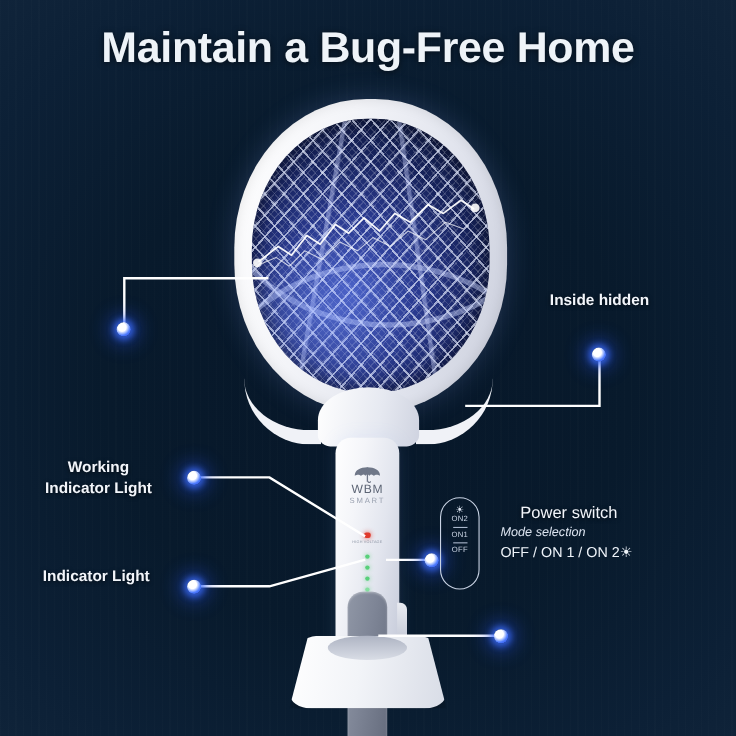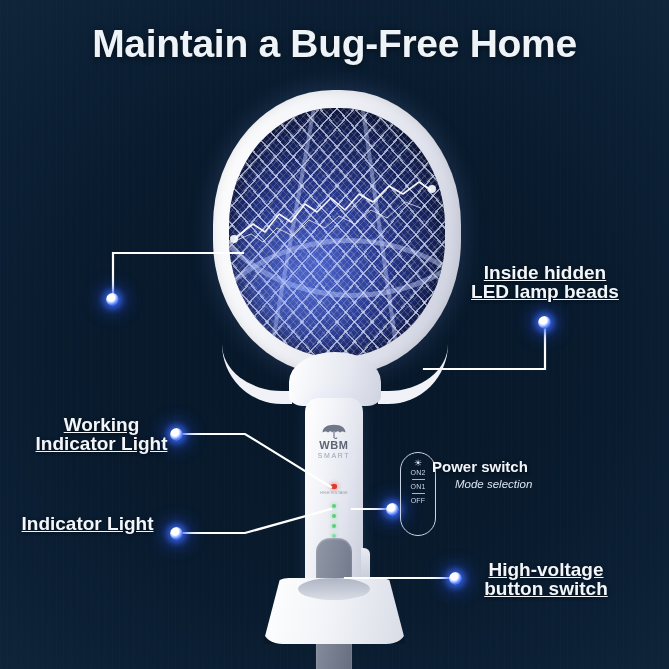--- a/index.html
+++ b/index.html
@@ -90,21 +90,21 @@
   .handle{
     position:absolute;left:305px;top:398px;width:58px;height:208px;
     border-radius:14px 14px 8px 8px;
     background:linear-gradient(100deg,#ffffff 0%,#f4f5f9 30%,#e2e5ee 62%,#c4c9d8 100%);
     box-shadow:0 0 16px rgba(150,180,255,.12);
   }
   .logo{
     position:absolute;left:0;right:0;top:26px;text-align:center;color:#6f7788;
   }
   .umbrella{display:block;margin:0 auto 1px;}
-  .logo .wbm{font-size:11px;font-weight:bold;letter-spacing:.6px;line-height:11px;color:#5d6575;}
+  .logo .wbm{font-size:11px;font-weight:normal;letter-spacing:.6px;line-height:11px;color:#5d6575;}
   .logo .smart{font-size:7px;letter-spacing:1.6px;line-height:9px;color:#9aa1b0;}
   .led-red{
     position:absolute;left:50%;top:86px;margin-left:-3px;width:6px;height:5px;border-radius:2px;
     background:#e0392b;box-shadow:0 0 5px rgba(224,57,43,.85);
   }
   .led-caption{
     position:absolute;left:0;right:0;top:93px;text-align:center;
     font-size:3.4px;color:#8d95a5;letter-spacing:.2px;
   }
   .green-dots{position:absolute;left:50%;top:106px;margin-left:-2px;}
@@ -135,37 +135,36 @@
   }
 
   
   .lines{position:absolute;left:0;top:0;width:669px;height:669px;pointer-events:none;}
   .dot{
     position:absolute;width:13px;height:13px;border-radius:50%;
     background:radial-gradient(circle at 38% 34%, #ffffff 0%, #ffffff 32%, #4f7dff 62%, #1b39c8 100%);
     box-shadow:0 0 6px 3px rgba(60,110,255,.75), 0 0 16px 8px rgba(40,80,230,.42);
   }
   .label{
-    position:absolute;color:#f2f5fa;font-size:19px;font-weight:bold;line-height:19px;
+    position:absolute;color:#f2f5fa;font-size:14px;font-weight:bold;line-height:19px;
     text-shadow:0 1px 4px rgba(0,0,0,.6);
-    text-decoration:underline;
   }
   .label.c{text-align:center;}
 
   
   .switch-graphic{
     position:absolute;left:400px;top:452px;width:36px;height:84px;
     border:1.3px solid #c9d3e4;border-radius:18px;
     display:flex;flex-direction:column;align-items:center;justify-content:flex-start;
     padding-top:6px;box-sizing:border-box;
   }
   .switch-graphic .sw-lamp{color:#dfe7f4;font-size:9px;line-height:9px;}
   .switch-graphic .sw-t{color:#ccd6e6;font-size:7px;line-height:9px;letter-spacing:.2px;}
   .switch-graphic .sw-div{width:13px;height:1px;background:#aab7cc;margin:2px 0;}
-  .ps-title{position:absolute;left:432px;top:458px;color:#f2f5fa;font-size:15px;font-weight:bold;text-shadow:0 1px 4px rgba(0,0,0,.6);}
+  .ps-title{position:absolute;left:473px;top:458px;color:#f2f5fa;font-size:15px;font-weight:normal;text-shadow:0 1px 4px rgba(0,0,0,.6);}
   .ps-sub{position:absolute;left:455px;top:478px;color:#dbe3ef;font-size:11.5px;font-style:italic;}
   .ps-modes{position:absolute;left:455px;top:494px;color:#eef3f9;font-size:13px;}
 </style>
 </head>
 <body>
 
 <div id="stage">
   <div class="texture"></div>
 
   <div class="title">Maintain a Bug-Free Home</div>
@@ -237,45 +236,43 @@
       <path d="M345 578 L452 578"></path>
       <path d="M352 509 L390 509"></path>
     </g>
   </svg>
 
   <div class="dot" style="left:106px;top:293px"></div>
 
   <div class="dot" style="left:538px;top:316px"></div>
   <div class="label c" style="left:465px;top:263px;width:160px">
     <div>Inside hidden</div>
-    <div>LED lamp beads</div>
   </div>
 
   <div class="dot" style="left:170px;top:428px"></div>
-  <div class="label c" style="left:24px;top:415px;width:155px">
+  <div class="label c" style="left:12px;top:415px;width:155px">
     <div>Working</div>
     <div>Indicator Light</div>
   </div>
 
   <div class="dot" style="left:170px;top:527px"></div>
   <div class="label c" style="left:10px;top:514px;width:155px">
     <div>Indicator Light</div>
   </div>
 
   <div class="dot" style="left:449px;top:572px"></div>
-  <div class="label c" style="left:466px;top:560px;width:160px">
-    <div>High-voltage</div>
-    <div>button switch</div>
-  </div>
 
   <div class="dot" style="left:386px;top:503px"></div>
 
   <div class="switch-graphic">
     <div class="sw-lamp">☀</div>
     <div class="sw-t">ON2</div>
     <div class="sw-div"></div>
     <div class="sw-t">ON1</div>
     <div class="sw-div"></div>
     <div class="sw-t">OFF</div>
   </div>
   <div class="ps-title">Power switch</div>
   <div class="ps-sub">Mode selection</div>
+  <div class="ps-modes">
+    <span>OFF / ON 1 / ON 2</span><span>☀</span>
+  </div>
 </div>
 
 </body></html>

